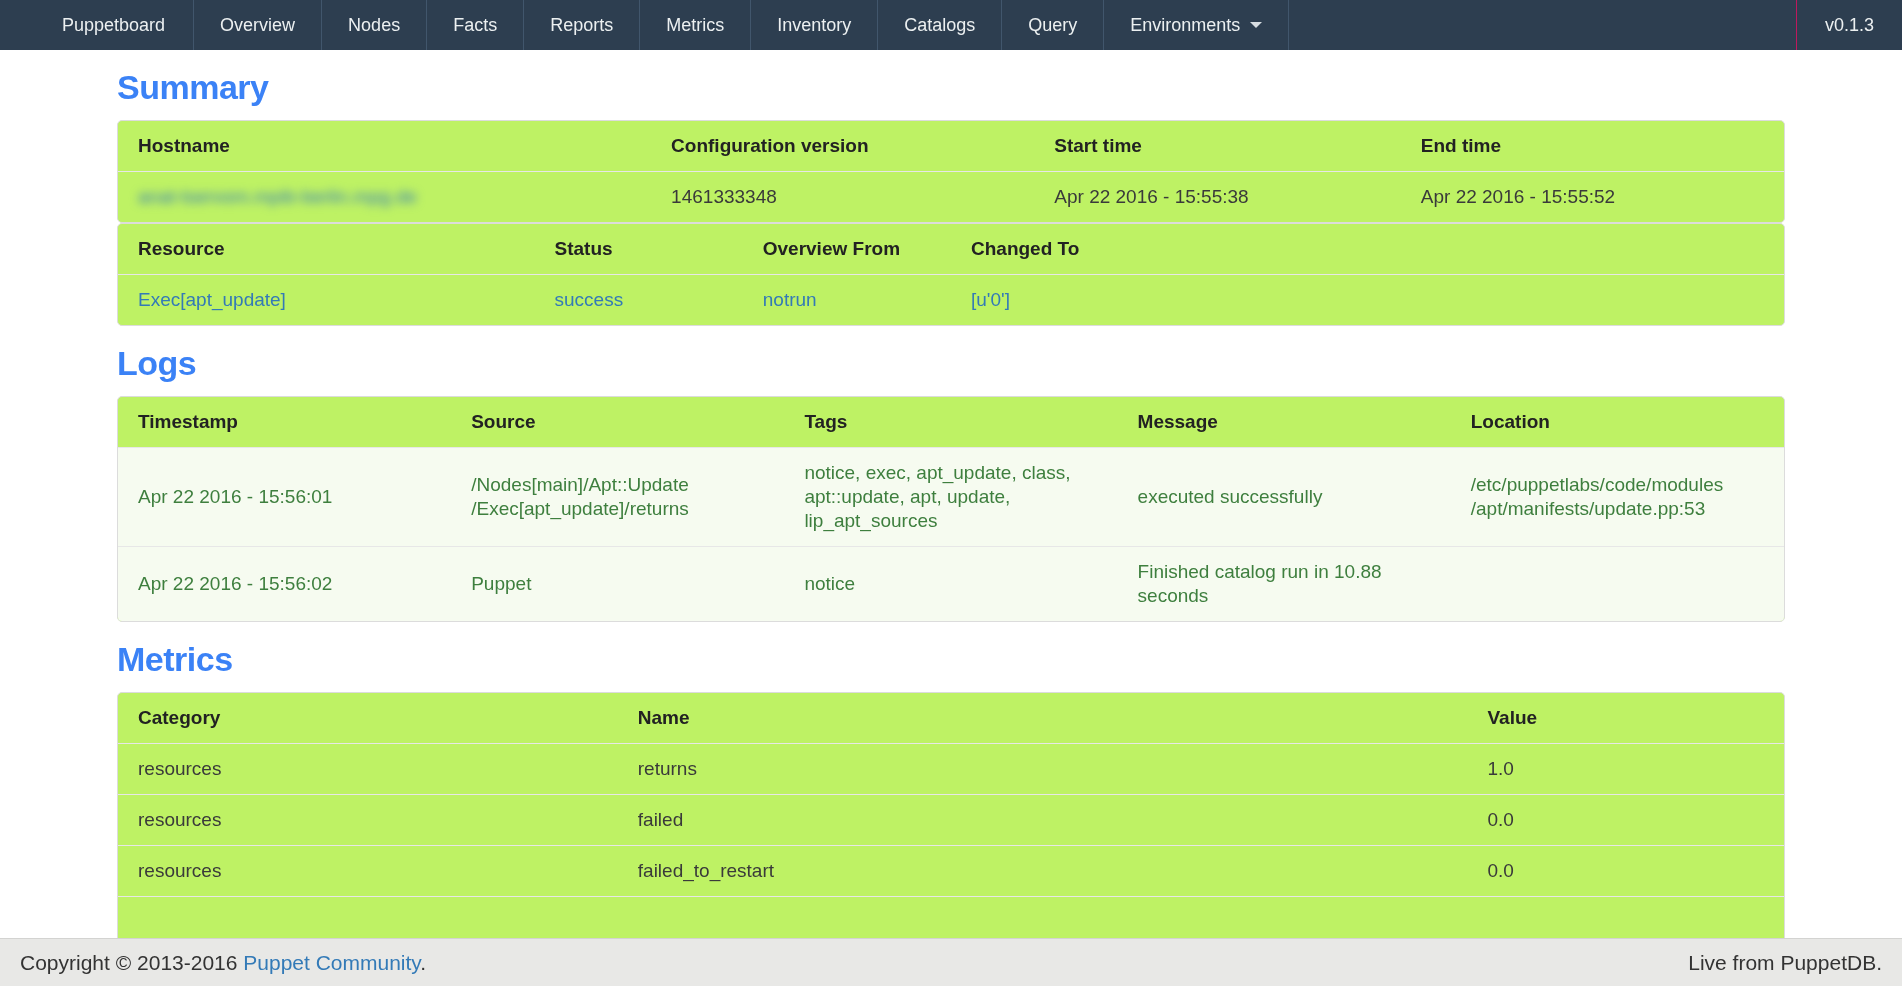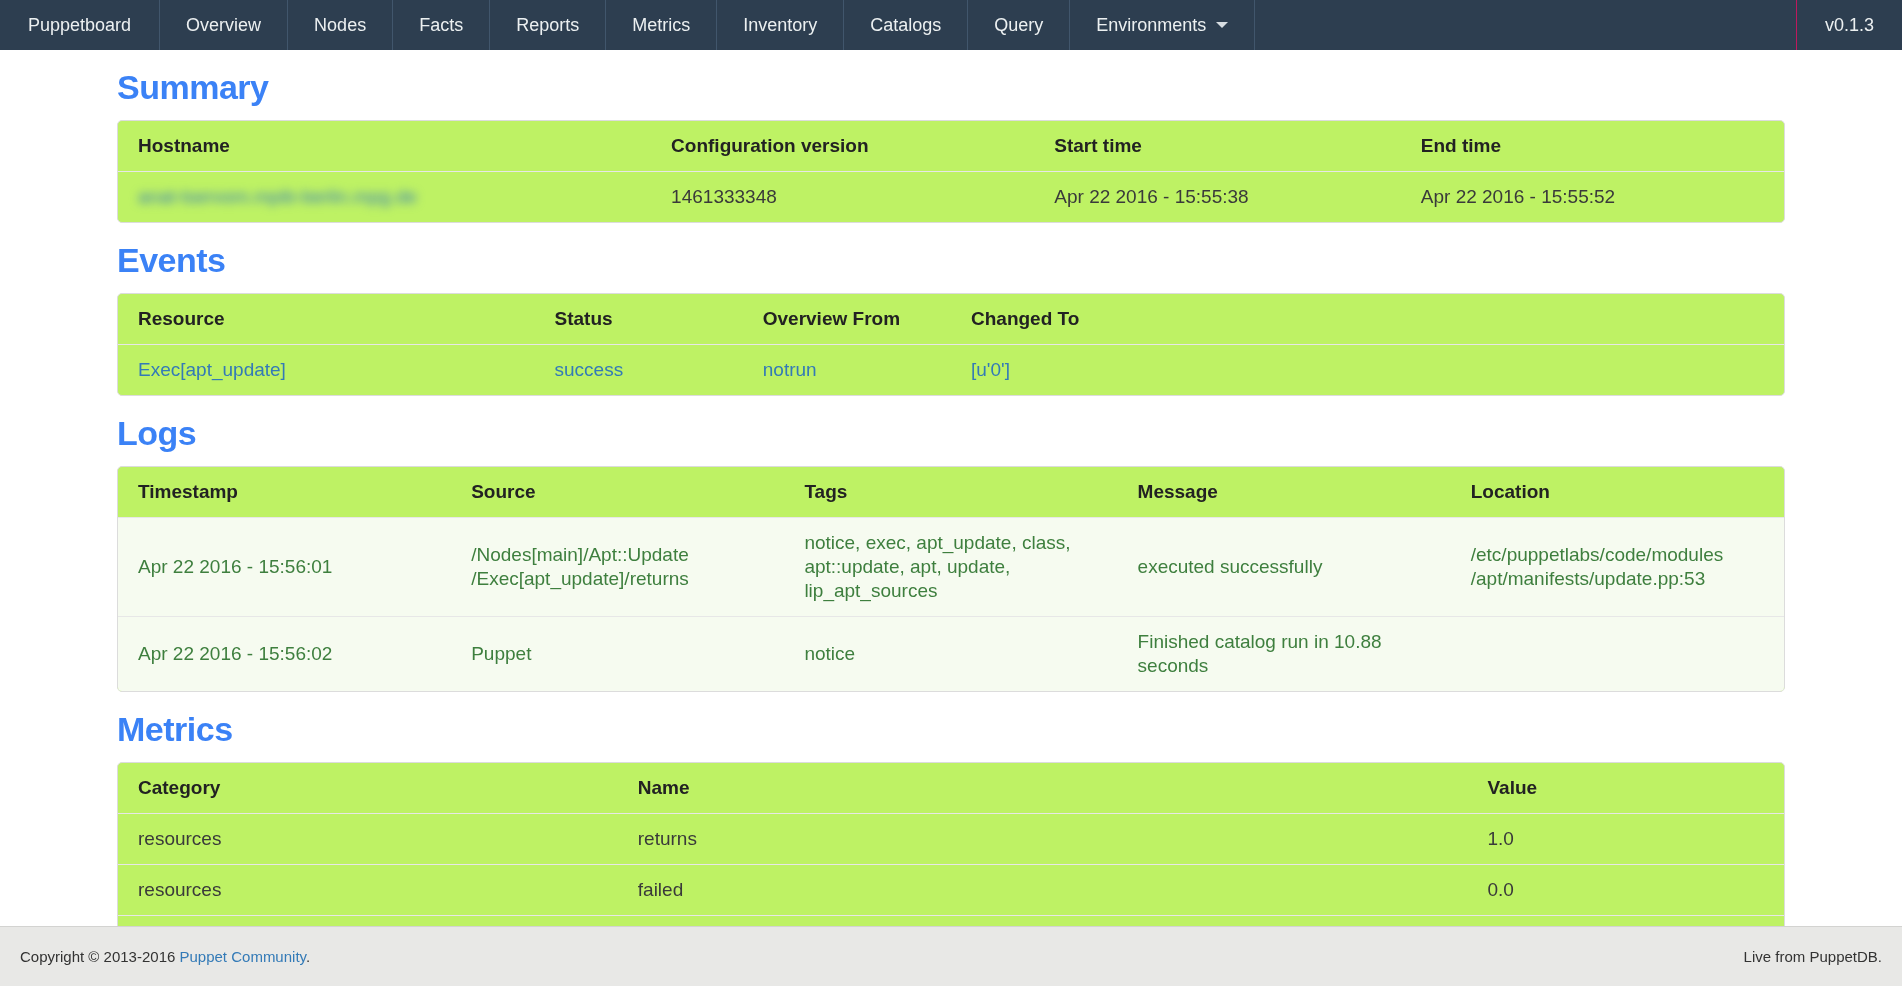--- a/index.html
+++ b/index.html
@@ -22,21 +22,21 @@
   }
   .nav-left { display: flex; align-items: stretch; }
   .nav-item {
     display: flex;
     align-items: center;
     padding: 0 26px;
     border-right: 1px solid #41566c;
     cursor: pointer;
     white-space: nowrap;
   }
-  .nav-brand { padding: 0 28px; }
+  .nav-brand { padding: 0 28px; margin-left: 34px; }
   .nav-spacer { flex: 1; }
   .nav-version {
     display: flex;
     align-items: center;
     padding: 0 28px;
     border-left: 1px solid #be185d;
   }
   .caret {
     display: inline-block;
     margin-left: 10px;
@@ -103,28 +103,28 @@
   .metrics-table th:nth-child(1) { width: 30%; }
   .metrics-table th:nth-child(2) { width: 51%; }
   .metrics-table th:nth-child(3) { width: 19%; }
 
   .partial-row td { height: 46px; }
 
   
   .footer {
     position: fixed;
     left: 0; right: 0; bottom: 0;
-    height: 60px;
+    height: 48px;
     background: #e8e8e6;
     border-top: 1px solid #d3d3d1;
     display: flex;
     align-items: center;
     justify-content: space-between;
     padding: 0 20px;
-    font-size: 15px;
+    font-size: 21px;
     color: #333;
     z-index: 10;
   }
 </style>
 </head>
 <body>
 
 <nav class="navbar">
   <div class="nav-left">
     <div class="nav-item nav-brand">Puppetboard</div>
@@ -162,21 +162,20 @@
         <tr>
           <td><a class="blur-link">anat-tservom.mpib-berlin.mpg.de</a></td>
           <td>1461333348</td>
           <td>Apr 22 2016 - 15:55:38</td>
           <td>Apr 22 2016 - 15:55:52</td>
         </tr>
       </tbody>
     </table>
   </div>
 
-  <h2 class="section-title">Events</h2>
   <div class="panel">
     <table class="events-table">
       <thead>
         <tr>
           <th>Resource</th>
           <th>Status</th>
           <th>Overview From</th>
           <th>Changed To</th>
         </tr>
       </thead>

